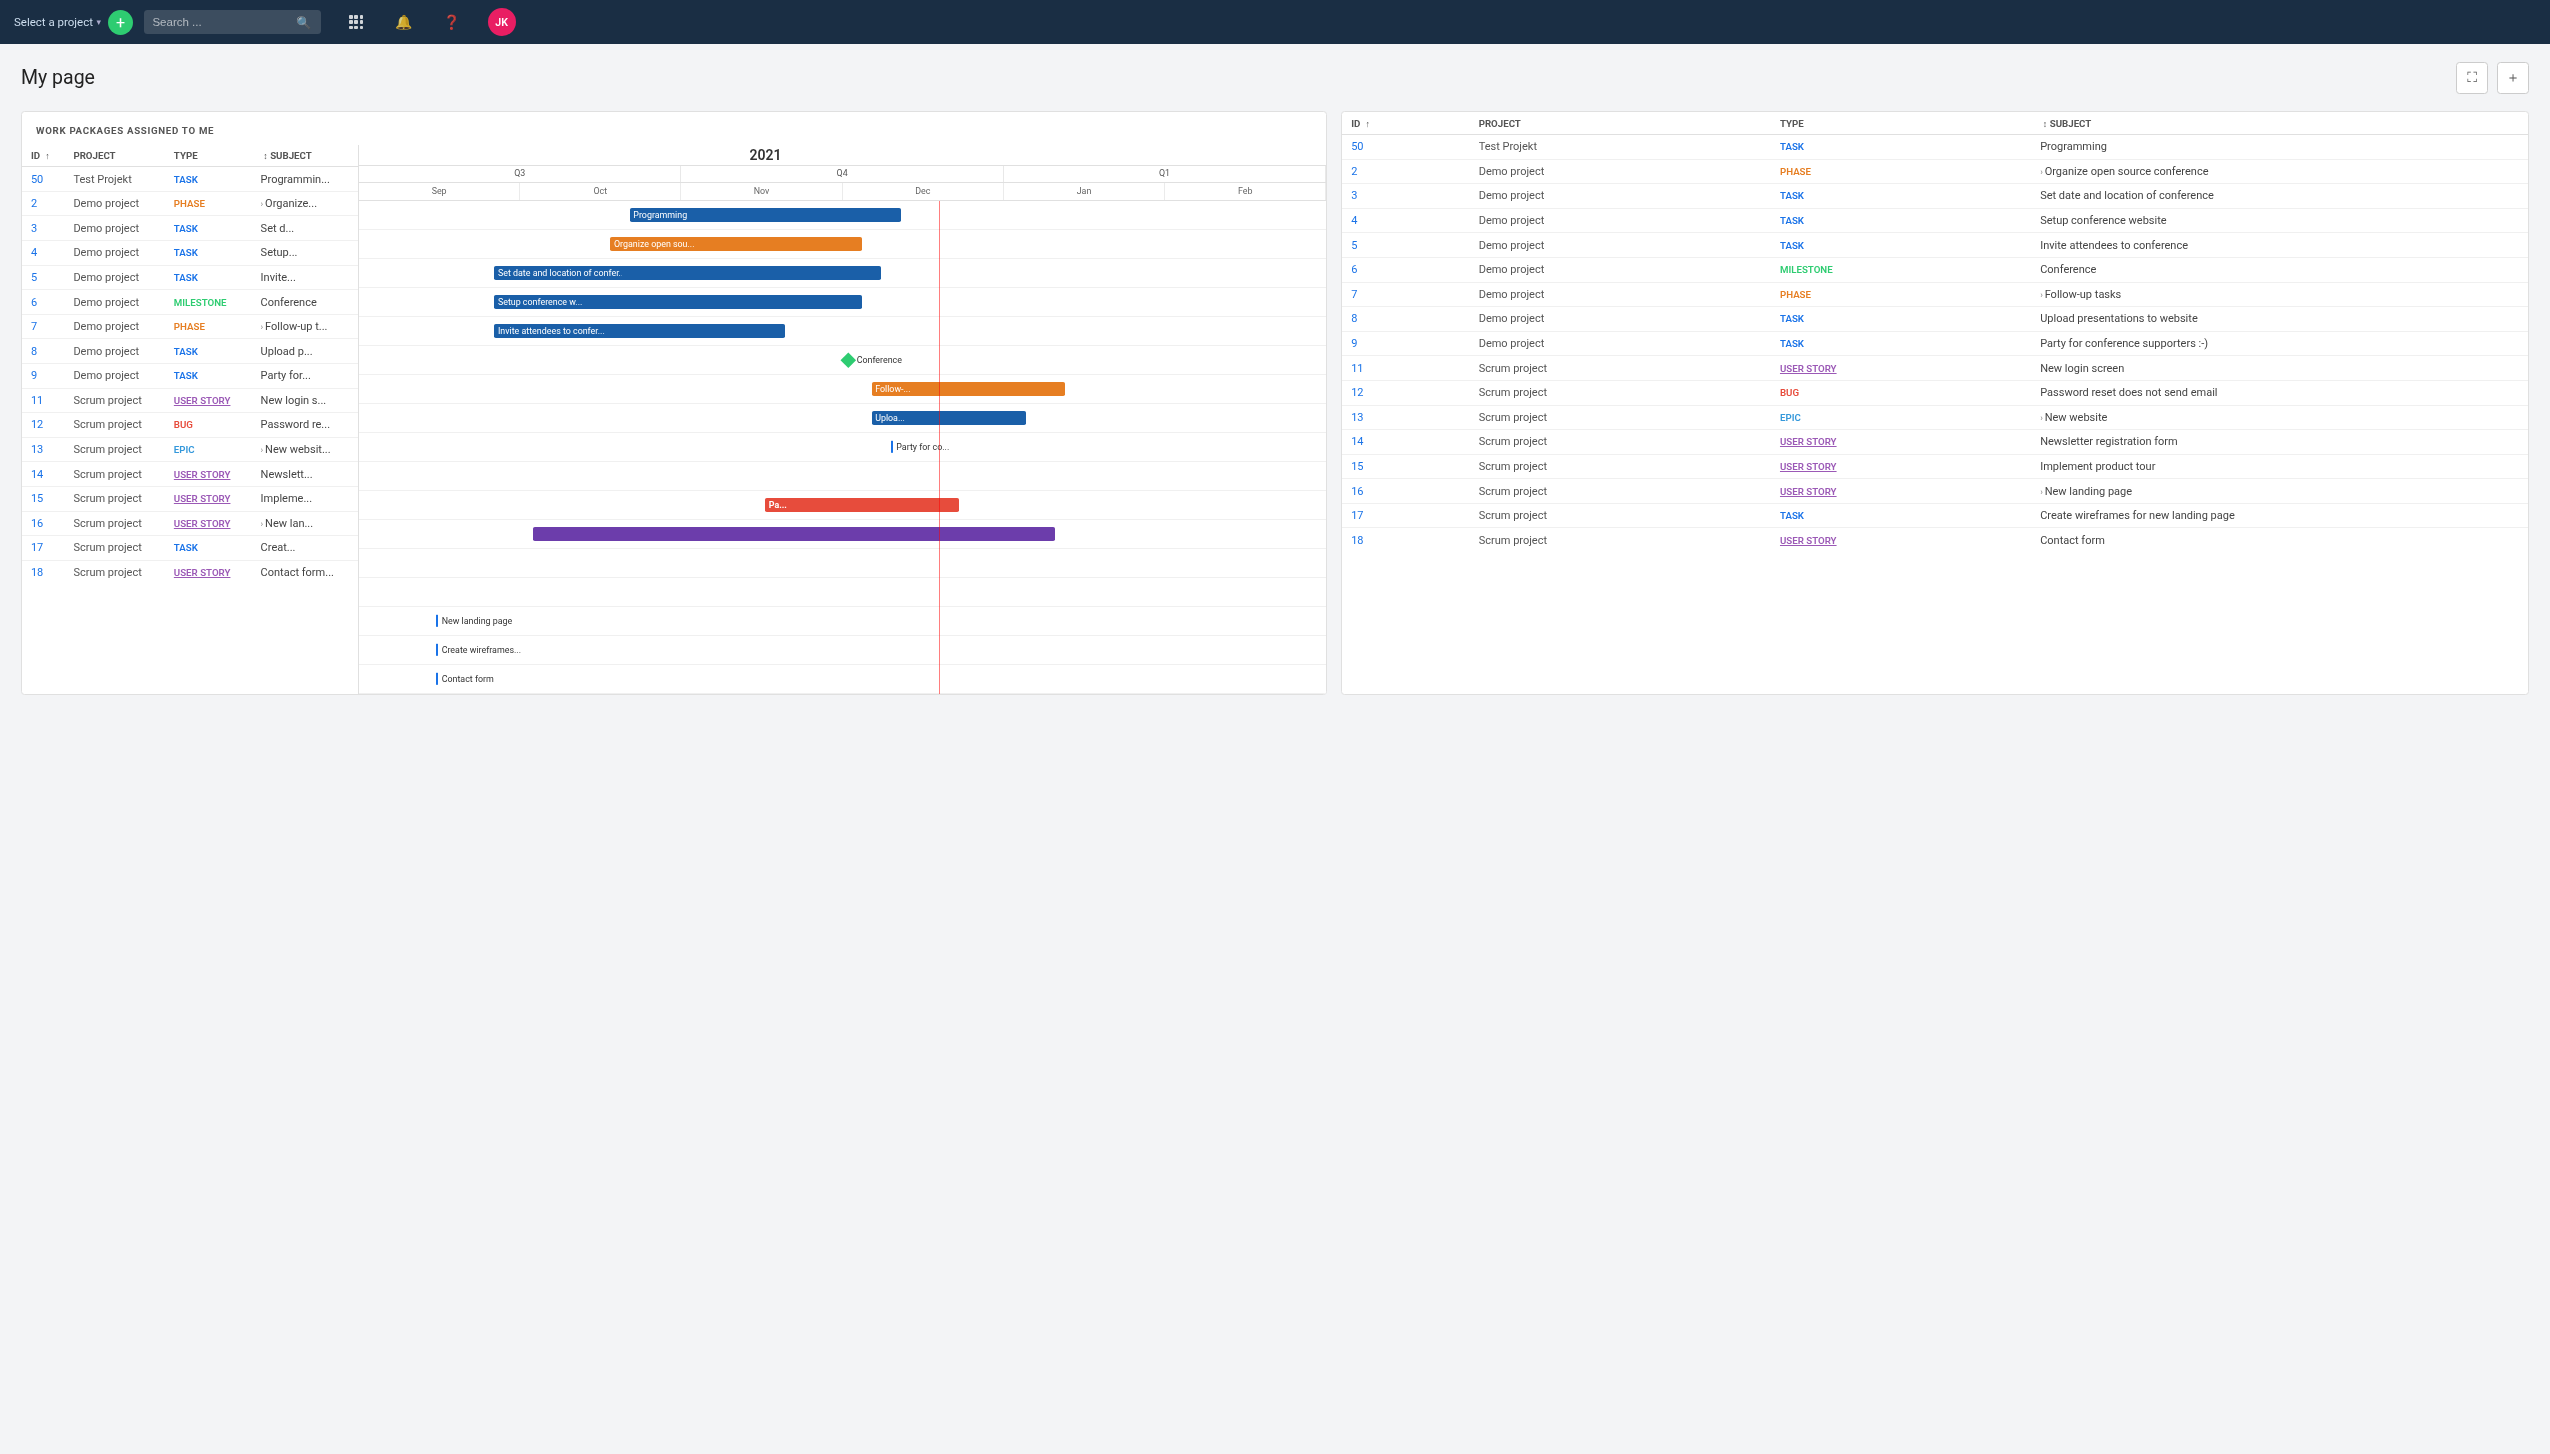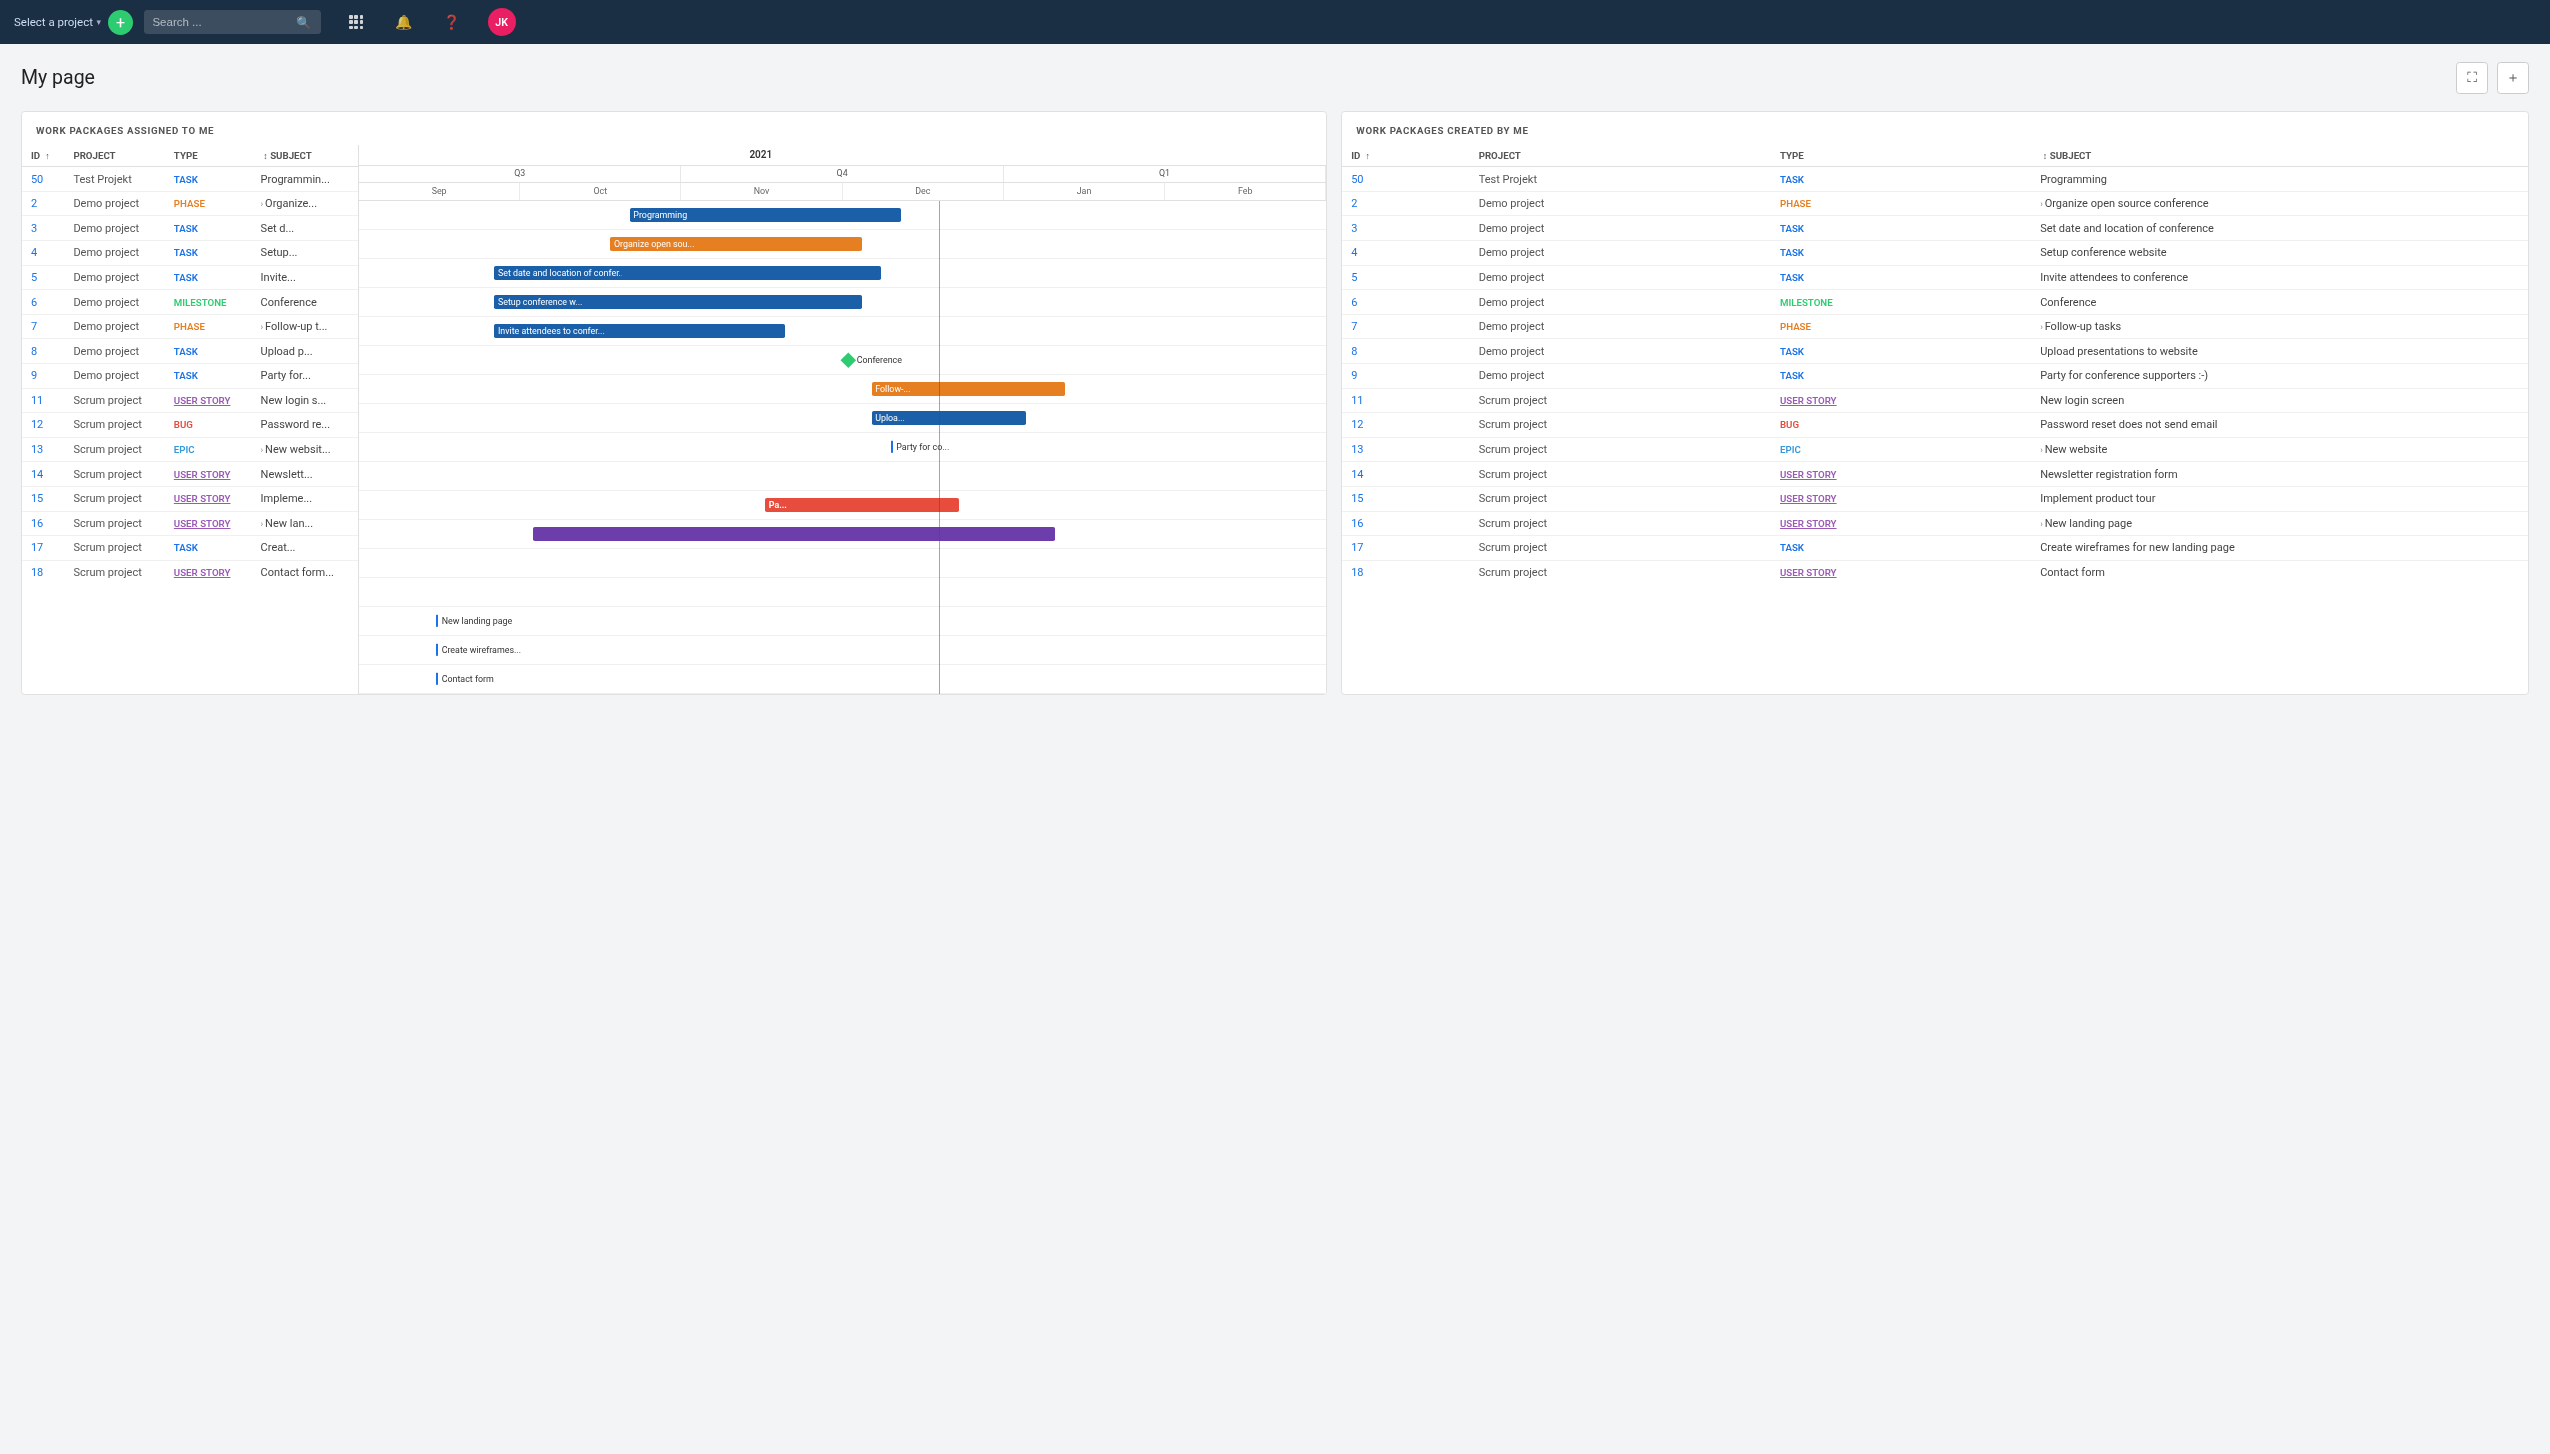--- a/index.html
+++ b/index.html
@@ -257,21 +257,21 @@
     </tr>
                 </tbody>
             </table>
           </div>
         </div>
 
         <div class="gantt-area">
 
           <div class="gantt-year-row">
             <span style="flex:0 0 40%;"></span>
-            <span style="font-size:10px;font-weight:600;color:#333;padding:0 3.5px;">2021</span>
+            <span style="font-size:14px;font-weight:600;color:#333;padding:0 3.5px;">2021</span>
           </div>
           <div class="gantt-quarters-row" id="gantt-quarters">
               <div class="gantt-q">Q3</div>
               <div class="gantt-q">Q4</div>
               <div class="gantt-q">Q1</div>
             </div>
           <div class="gantt-months-row" id="gantt-months">
               <div class="gantt-month">Sep</div>
               <div class="gantt-month">Oct</div>
               <div class="gantt-month">Nov</div>
@@ -339,23 +339,20 @@
               <div class="gantt-row" style="height: 29px;">
                 <div style="position: absolute; left: 8%; height: 12.4px; top: 50%; transform: translateY(-50%); border-left: 2.7px solid rgb(26, 115, 232);"></div>
                 <span style="position: absolute; font-size: 8.9px; color: rgb(51, 51, 51); left: calc(8% + 5.3px); top: 50%; transform: translateY(-50%); white-space: nowrap;">Contact form</span>
               </div>
             </div>
         </div>
       </div>
     </div>
 
     <div class="panel" style="flex: 1; min-width: 0;">
-      <div class="panel-header">
-        <div class="panel-title">WORK PACKAGES CREATED BY ME</div>
-      </div>
       <div class="table-wrapper">
         <table>
           <thead>
             <tr>
               <th class="th-sort">ID <span class="sort-icon">↑</span></th>
               <th>PROJECT</th>
               <th>TYPE</th>
               <th><span class="sort-icon">↕</span> SUBJECT</th>
             </tr>
           </thead>

